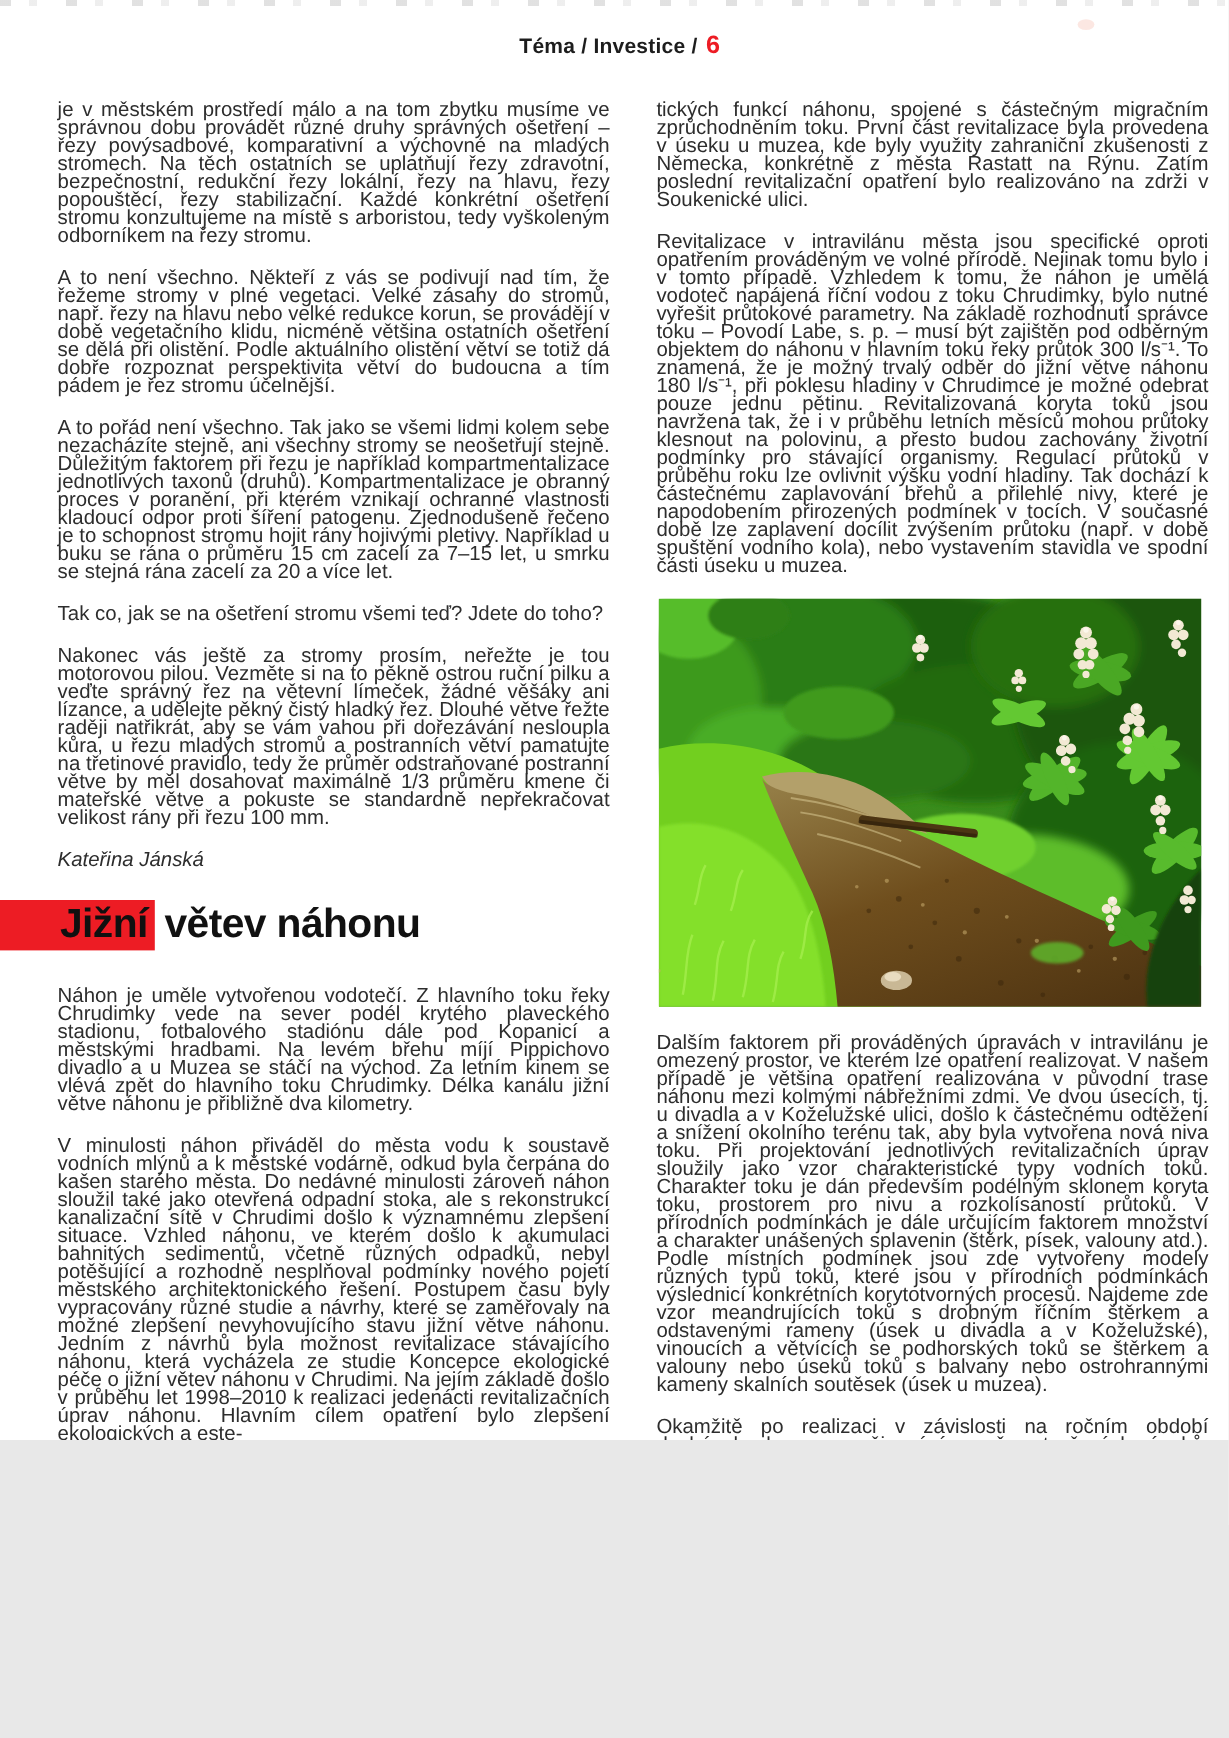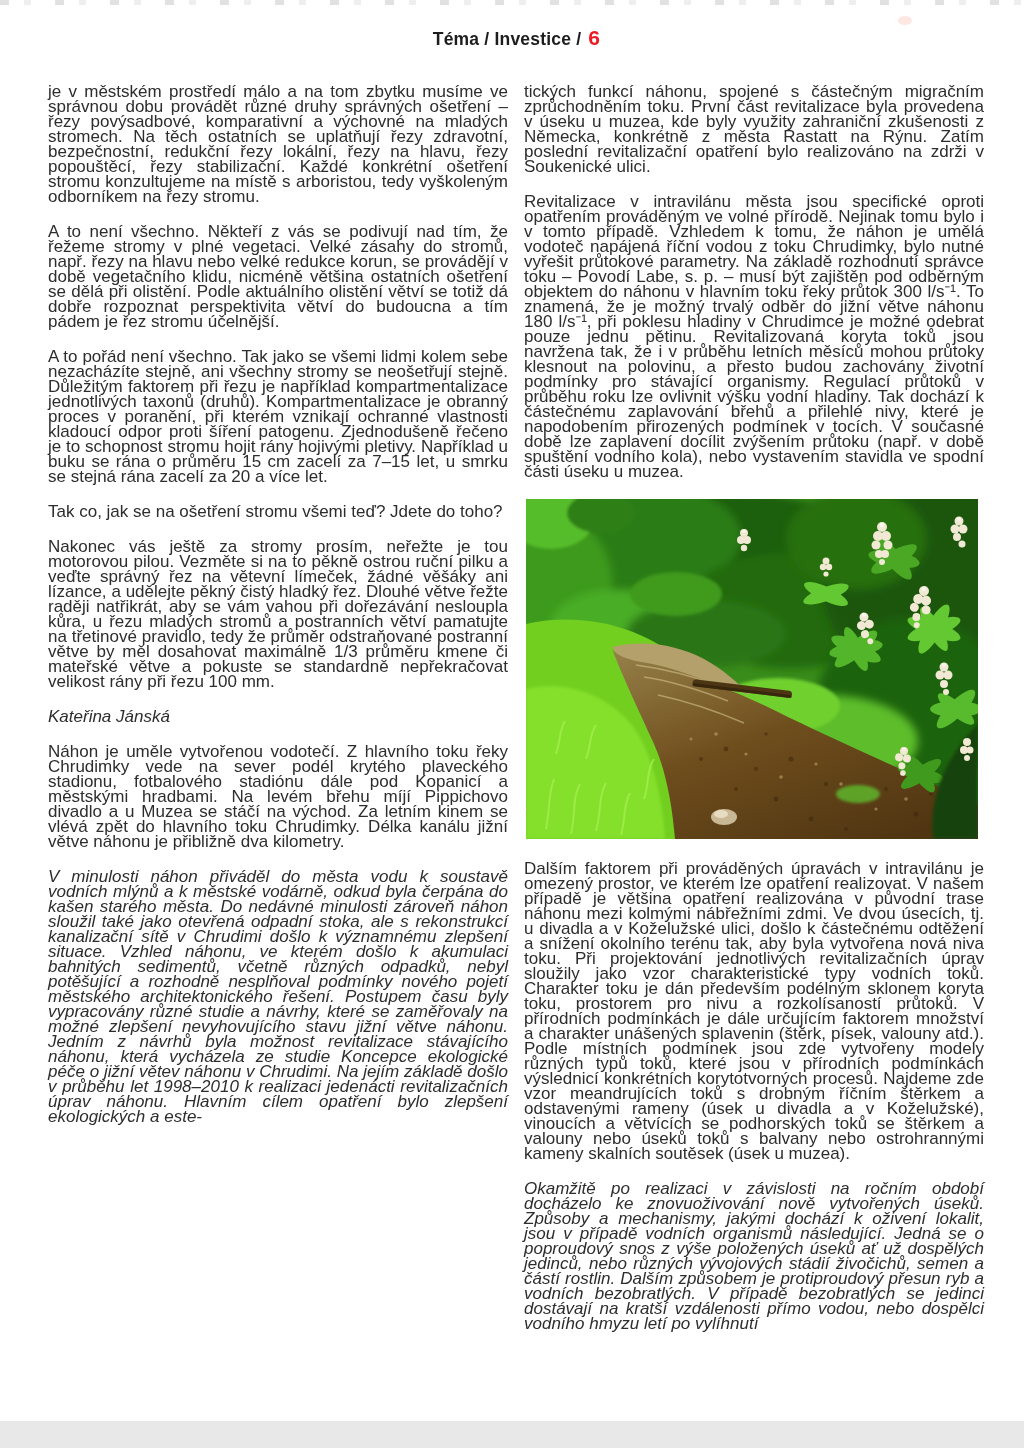--- a/index.html
+++ b/index.html
@@ -1,18 +1,18 @@
 <!DOCTYPE html>
 <html lang="cs"><head>
 <meta charset="utf-8">
 <style>
   html,body{margin:0;padding:0;background:#e8e8e8;}
   .page{
     position:relative;
-    width:1024px;height:1421px;
+    width:1024px;height:1200px;
     background:#ffffff;
     overflow:hidden;
     font-family:"Liberation Sans", sans-serif;
     color:#2d2d2d;
     margin:0 auto;
   }
   .top-artifacts{
     position:absolute;top:0;left:0;right:0;height:5px;
     background:repeating-linear-gradient(90deg,
       rgba(70,70,70,0.16) 0 9px, rgba(0,0,0,0) 9px 24px,
@@ -25,27 +25,27 @@
   .header{
     position:absolute;top:26px;left:0;width:1033px;
     text-align:center;font-weight:bold;font-size:17.5px;color:#1d1d1d;
     letter-spacing:0.2px;
   }
   .header .pagenum{
     color:#ed1c24;font-size:21px;margin-left:7px;font-weight:bold;
   }
   .col{position:absolute;top:84px;width:460px;}
   .col-left{left:48px;}
-  .col-right{left:524px;}
+  .col-right{left:547px;}
   .col p{
     margin:0 0 20px 0;
     font-size:17px;line-height:15px;
     text-align:justify;
   }
-  .col p:last-child{margin-bottom:16px;font-style:italic;}
+  .col p:last-child{margin-bottom:16px;}
   .author{font-style:italic;text-align:center;}
   .article-heading{
     margin:26px 0 30px -48px;
     font-size:34px;line-height:40px;font-weight:bold;
     color:#111;letter-spacing:-0.5px;white-space:nowrap;
   }
   .article-heading .hl{
     display:inline-block;background:#ed1c24;color:#101010;
     padding:0 6px 2px 50px;
   }
@@ -68,20 +68,21 @@
   </div>
 
   <div class="col col-left">
     <p>je v městském prostředí málo a na tom zbytku musíme ve správnou dobu provádět různé druhy správných ošetření – řezy povýsadbové, komparativní a výchovné na mladých stromech. Na těch ostatních se uplatňují řezy zdravotní, bezpečnostní, redukční řezy lokální, řezy na hlavu, řezy popouštěcí, řezy stabilizační. Každé konkrétní ošetření stromu konzultujeme na místě s arboristou, tedy vyškoleným odborníkem na řezy stromu.</p>
     <p>A to není všechno. Někteří z vás se podivují nad tím, že řežeme stromy v plné vegetaci. Velké zásahy do stromů, např. řezy na hlavu nebo velké redukce korun, se provádějí v době vegetačního klidu, nicméně většina ostatních ošetření se dělá při olistění. Podle aktuálního olistění větví se totiž dá dobře rozpoznat perspektivita větví do budoucna a tím pádem je řez stromu účelnější.</p>
     <p>A to pořád není všechno. Tak jako se všemi lidmi kolem sebe nezacházíte stejně, ani všechny stromy se neošetřují stejně. Důležitým faktorem při řezu je například kompartmentalizace jednotlivých taxonů (druhů). Kompartmentalizace je obranný proces v poranění, při kterém vznikají ochranné vlastnosti kladoucí odpor proti šíření patogenu. Zjednodušeně řečeno je to schopnost stromu hojit rány hojivými pletivy. Například u buku se rána o průměru 15 cm zacelí za 7–15 let, u smrku se stejná rána zacelí za 20 a více let.</p>
     <p>Tak co, jak se na ošetření stromu všemi teď? Jdete do toho?</p>
     <p>Nakonec vás ještě za stromy prosím, neřežte je tou motorovou pilou. Vezměte si na to pěkně ostrou ruční pilku a veďte správný řez na větevní límeček, žádné věšáky ani lízance, a udělejte pěkný čistý hladký řez. Dlouhé větve řežte raději natřikrát, aby se vám vahou při dořezávání nesloupla kůra, u řezu mladých stromů a postranních větví pamatujte na třetinové pravidlo, tedy že průměr odstraňované postranní větve by měl dosahovat maximálně 1/3 průměru kmene či mateřské větve a pokuste se standardně nepřekračovat velikost rány při řezu 100 mm.</p>
     <p class="author">Kateřina Jánská</p>
 
+    <h1 class="article-heading"><span class="hl">Jižní</span><span class="rest">větev náhonu</span></h1>
 
     <p>Náhon je uměle vytvořenou vodotečí. Z hlavního toku řeky Chrudimky vede na sever podél krytého plaveckého stadionu, fotbalového stadiónu dále pod Kopanicí a městskými hradbami. Na levém břehu míjí Pippichovo divadlo a u Muzea se stáčí na východ. Za letním kinem se vlévá zpět do hlavního toku Chrudimky. Délka kanálu jižní větve náhonu je přibližně dva kilometry.</p>
     <p>V minulosti náhon přiváděl do města vodu k soustavě vodních mlýnů a k městské vodárně, odkud byla čerpána do kašen starého města. Do nedávné minulosti zároveň náhon sloužil také jako otevřená odpadní stoka, ale s rekonstrukcí kanalizační sítě v Chrudimi došlo k významnému zlepšení situace. Vzhled náhonu, ve kterém došlo k akumulaci bahnitých sedimentů, včetně různých odpadků, nebyl potěšující a rozhodně nesplňoval podmínky nového pojetí městského architektonického řešení. Postupem času byly vypracovány různé studie a návrhy, které se zaměřovaly na možné zlepšení nevyhovujícího stavu jižní větve náhonu. Jedním z návrhů byla možnost revitalizace stávajícího náhonu, která vycházela ze studie Koncepce ekologické péče o jižní větev náhonu v Chrudimi. Na jejím základě došlo v průběhu let 1998–2010 k realizaci jedenácti revitalizačních úprav náhonu. Hlavním cílem opatření bylo zlepšení ekologických a este-</p>
   </div>
 
   <div class="col col-right">
     <p>tických funkcí náhonu, spojené s částečným migračním zprůchodněním toku. První část revitalizace byla provedena v úseku u muzea, kde byly využity zahraniční zkušenosti z Německa, konkrétně z města Rastatt na Rýnu. Zatím poslední revitalizační opatření bylo realizováno na zdrži v Soukenické ulici.</p>
     <p>Revitalizace v intravilánu města jsou specifické oproti opatřením prováděným ve volné přírodě. Nejinak tomu bylo i v tomto případě. Vzhledem k tomu, že náhon je umělá vodoteč napájená říční vodou z toku Chrudimky, bylo nutné vyřešit průtokové parametry. Na základě rozhodnutí správce toku – Povodí Labe, s. p. – musí být zajištěn pod odběrným objektem do náhonu v hlavním toku řeky průtok 300 l/s⁻¹. To znamená, že je možný trvalý odběr do jižní větve náhonu 180 l/s⁻¹, při poklesu hladiny v Chrudimce je možné odebrat pouze jednu pětinu. Revitalizovaná koryta toků jsou navržena tak, že i v průběhu letních měsíců mohou průtoky klesnout na polovinu, a přesto budou zachovány životní podmínky pro stávající organismy. Regulací průtoků v průběhu roku lze ovlivnit výšku vodní hladiny. Tak dochází k částečnému zaplavování břehů a přilehlé nivy, které je napodobením přirozených podmínek v tocích. V současné době lze zaplavení docílit zvýšením průtoku (např. v době spuštění vodního kola), nebo vystavením stavidla ve spodní části úseku u muzea.</p>
 
     <figure class="photo" role="img" aria-label="Revitalizovaný náhon – potok s hnědým kamenitým dnem mezi zelenými břehy a kvetoucími kaštany">

